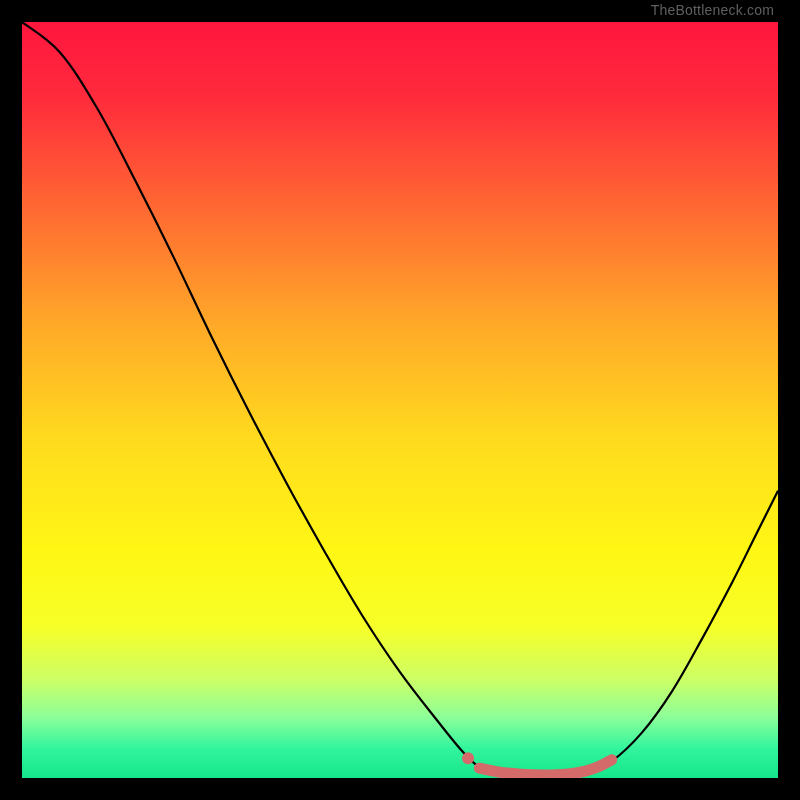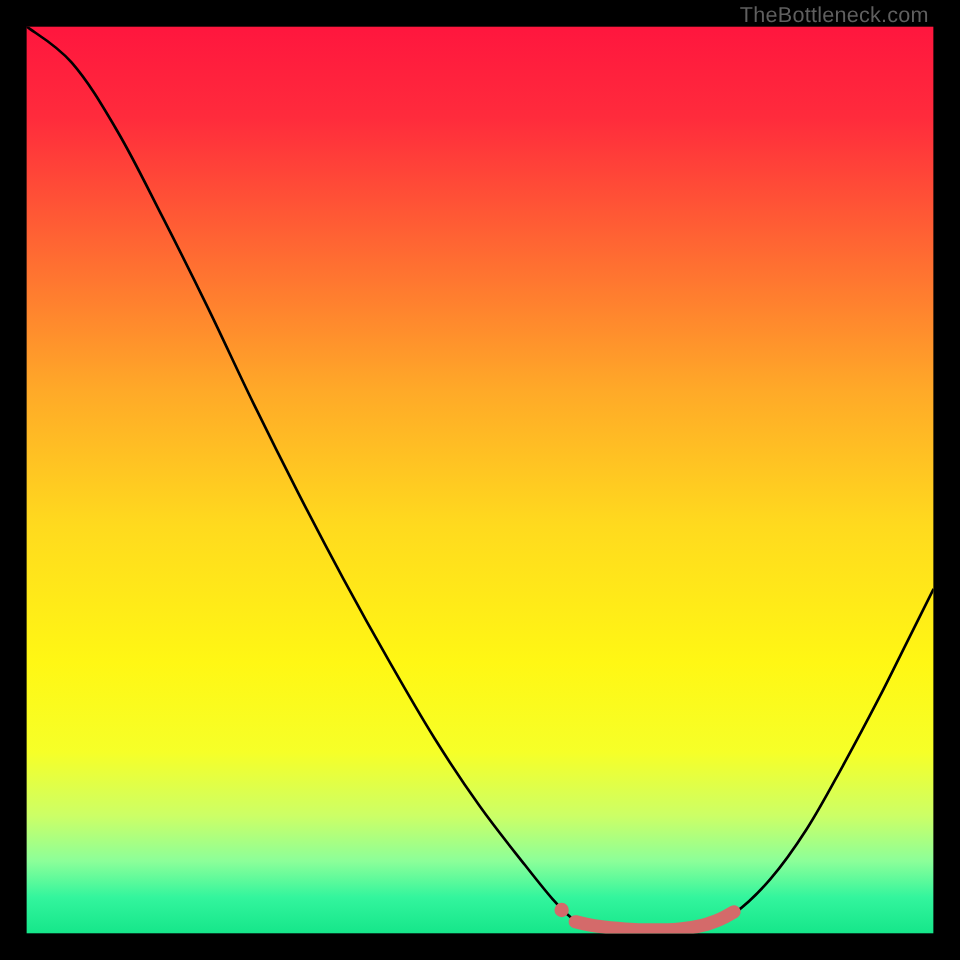--- a/index.html
+++ b/index.html
@@ -24,21 +24,21 @@
     left: 0;
     top: 0;
     width: 756px;
     height: 756px;
   }
   .watermark {
     position: absolute;
     top: 2px;
     right: 26px;
     color: #5f5f5f;
-    font-size: 18px;
+    font-size: 14px;
     font-weight: 500;
     letter-spacing: 0.2px;
   }
 </style>
 </head>
 <body>
 
 <div class="watermark">TheBottleneck.com</div>
 
 <div class="frame">

